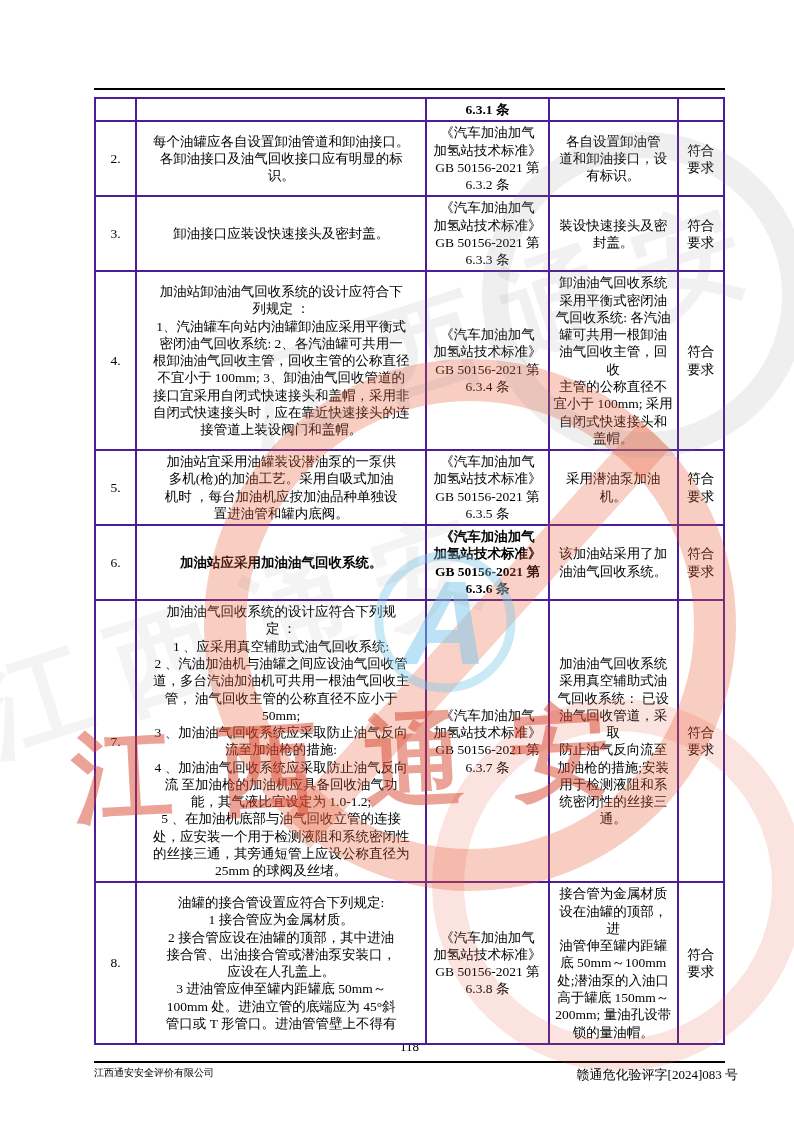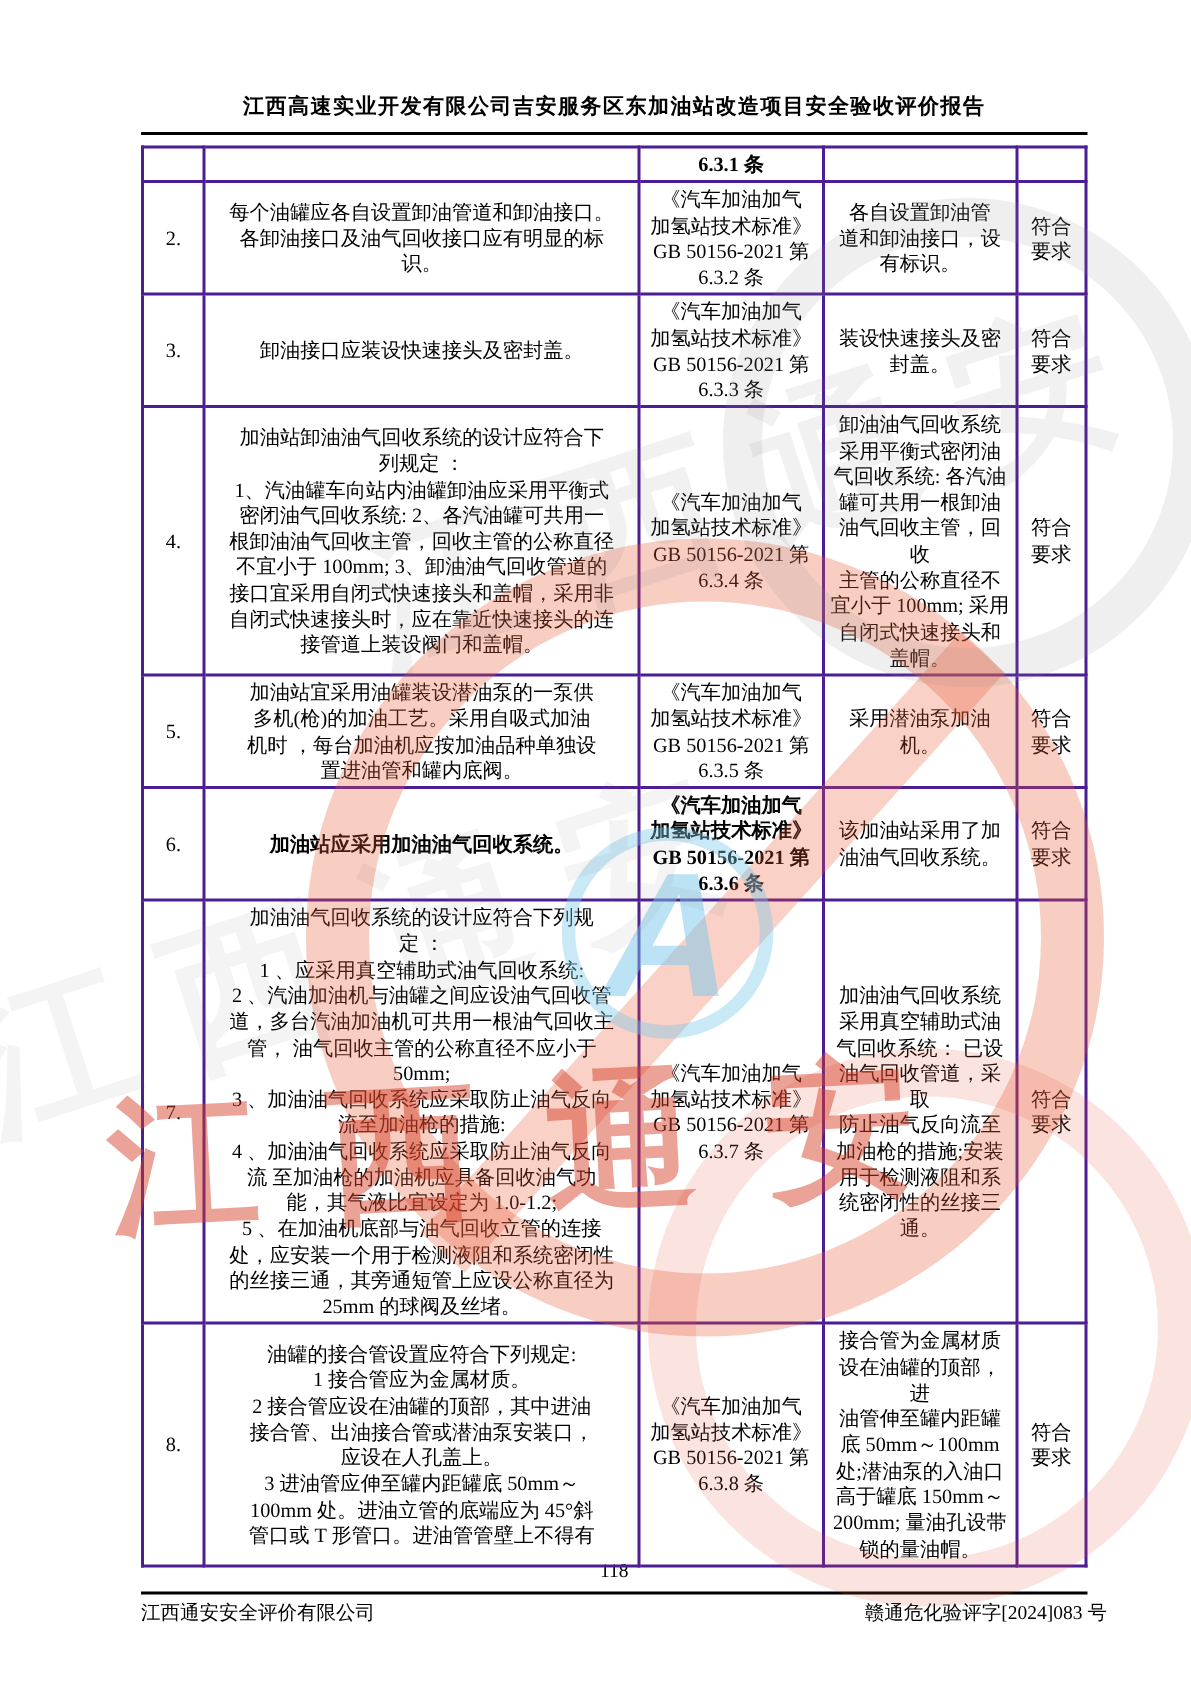--- a/index.html
+++ b/index.html
@@ -24,21 +24,21 @@
   }
   td.bold{font-weight:bold;}
   .col-no{width:41px;}
   .col-content{width:288px;}
   .col-standard{width:122px;}
   .col-result{width:128px;margin-left:27px;}
   .col-conclusion{width:46px;}
   
   .page-number{position:absolute;top:1039px;left:94px;width:631px;text-align:center;font-size:13px;}
   .footer-rule{position:absolute;top:1061px;left:94px;width:631px;height:2px;background:#000;}
-  .footer-company{position:absolute;top:1066px;left:94px;font-size:13px;}
+  .footer-company{position:absolute;top:1066px;left:94px;font-size:10px;}
   .footer-doc-number{position:absolute;top:1066px;right:56px;font-size:13px;}
   
   .watermark{position:absolute;inset:0;z-index:3;pointer-events:none;}
   .wm-seal-text{
     position:absolute;left:72px;top:698px;white-space:nowrap;
     font-size:100px;font-weight:bold;letter-spacing:46px;
     color:rgba(214,60,38,0.48);transform:rotate(-3deg);
     font-family:"Liberation Sans","DejaVu Sans",sans-serif;
   }
   .wm-ghost{
@@ -47,21 +47,20 @@
   }
   .wm-ghost-1{left:230px;top:250px;font-size:108px;letter-spacing:30px;color:rgba(120,120,120,0.10);transform:rotate(-18deg);}
   .wm-ghost-2{left:-30px;top:560px;font-size:108px;letter-spacing:30px;color:rgba(120,120,120,0.08);transform:rotate(-18deg);}
   svg.wm-svg{position:absolute;left:0;top:0;}
 </style>
 </head>
 <body>
 
 <div class="page">
 
-  <div class="header-title">江西高速实业开发有限公司吉安服务区东加油站改造项目安全验收评价报告</div>
   <div class="header-rule"></div>
 
   <div class="table-wrap">
     <table>
       <colgroup>
         <col class="col-no">
           <col class="col-content">
           <col class="col-standard">
           <col class="col-result">
           <col class="col-conclusion">

